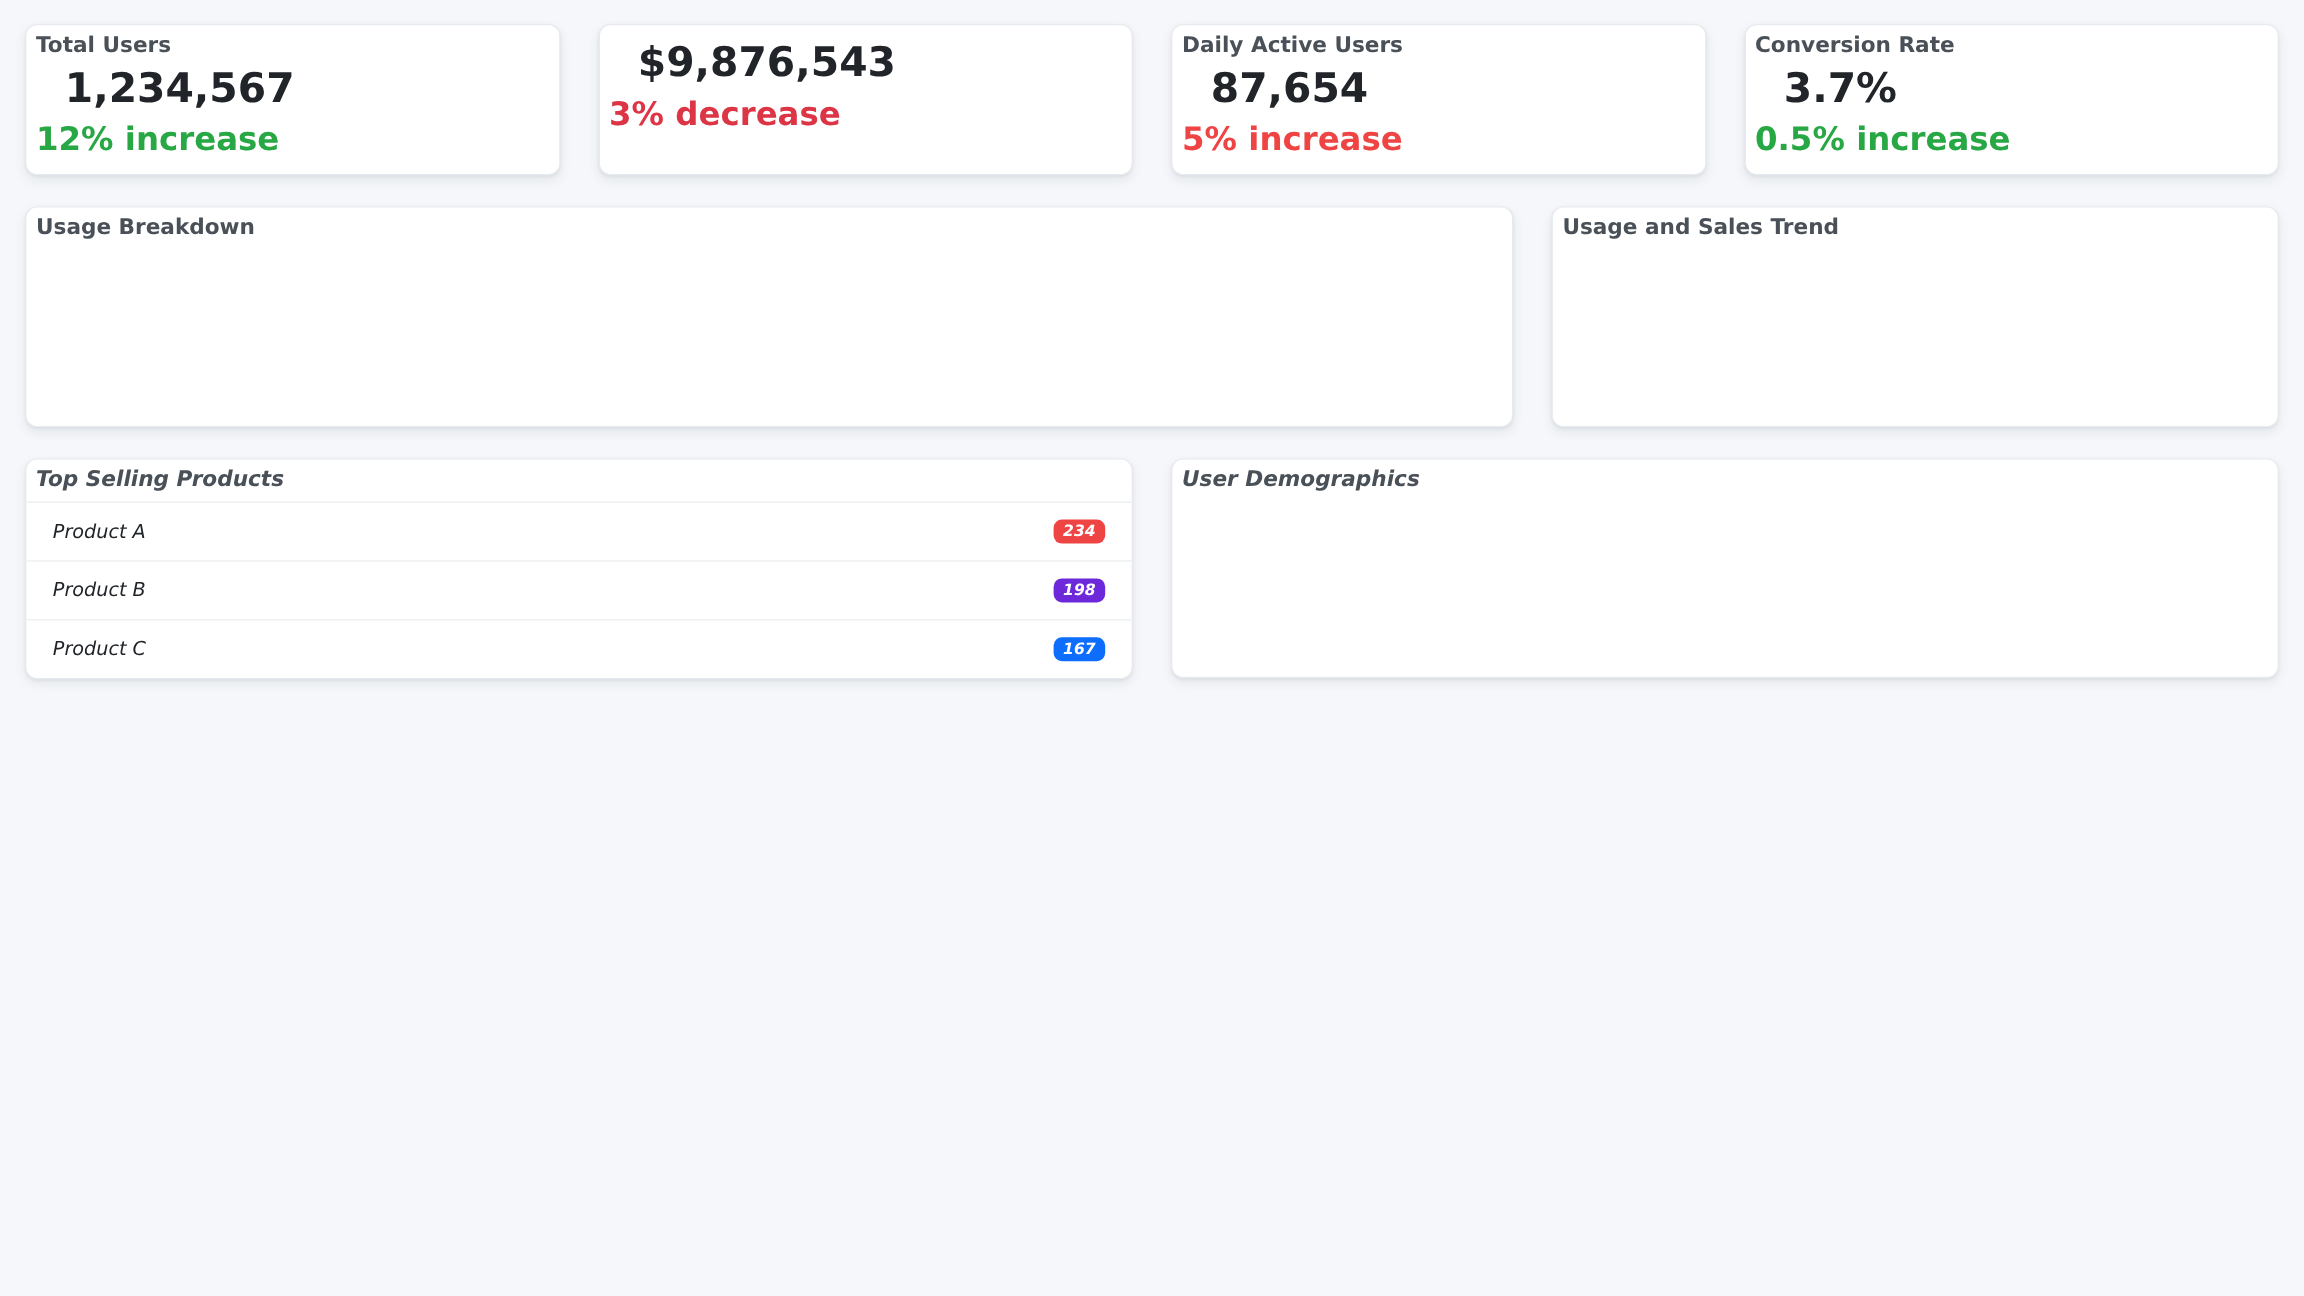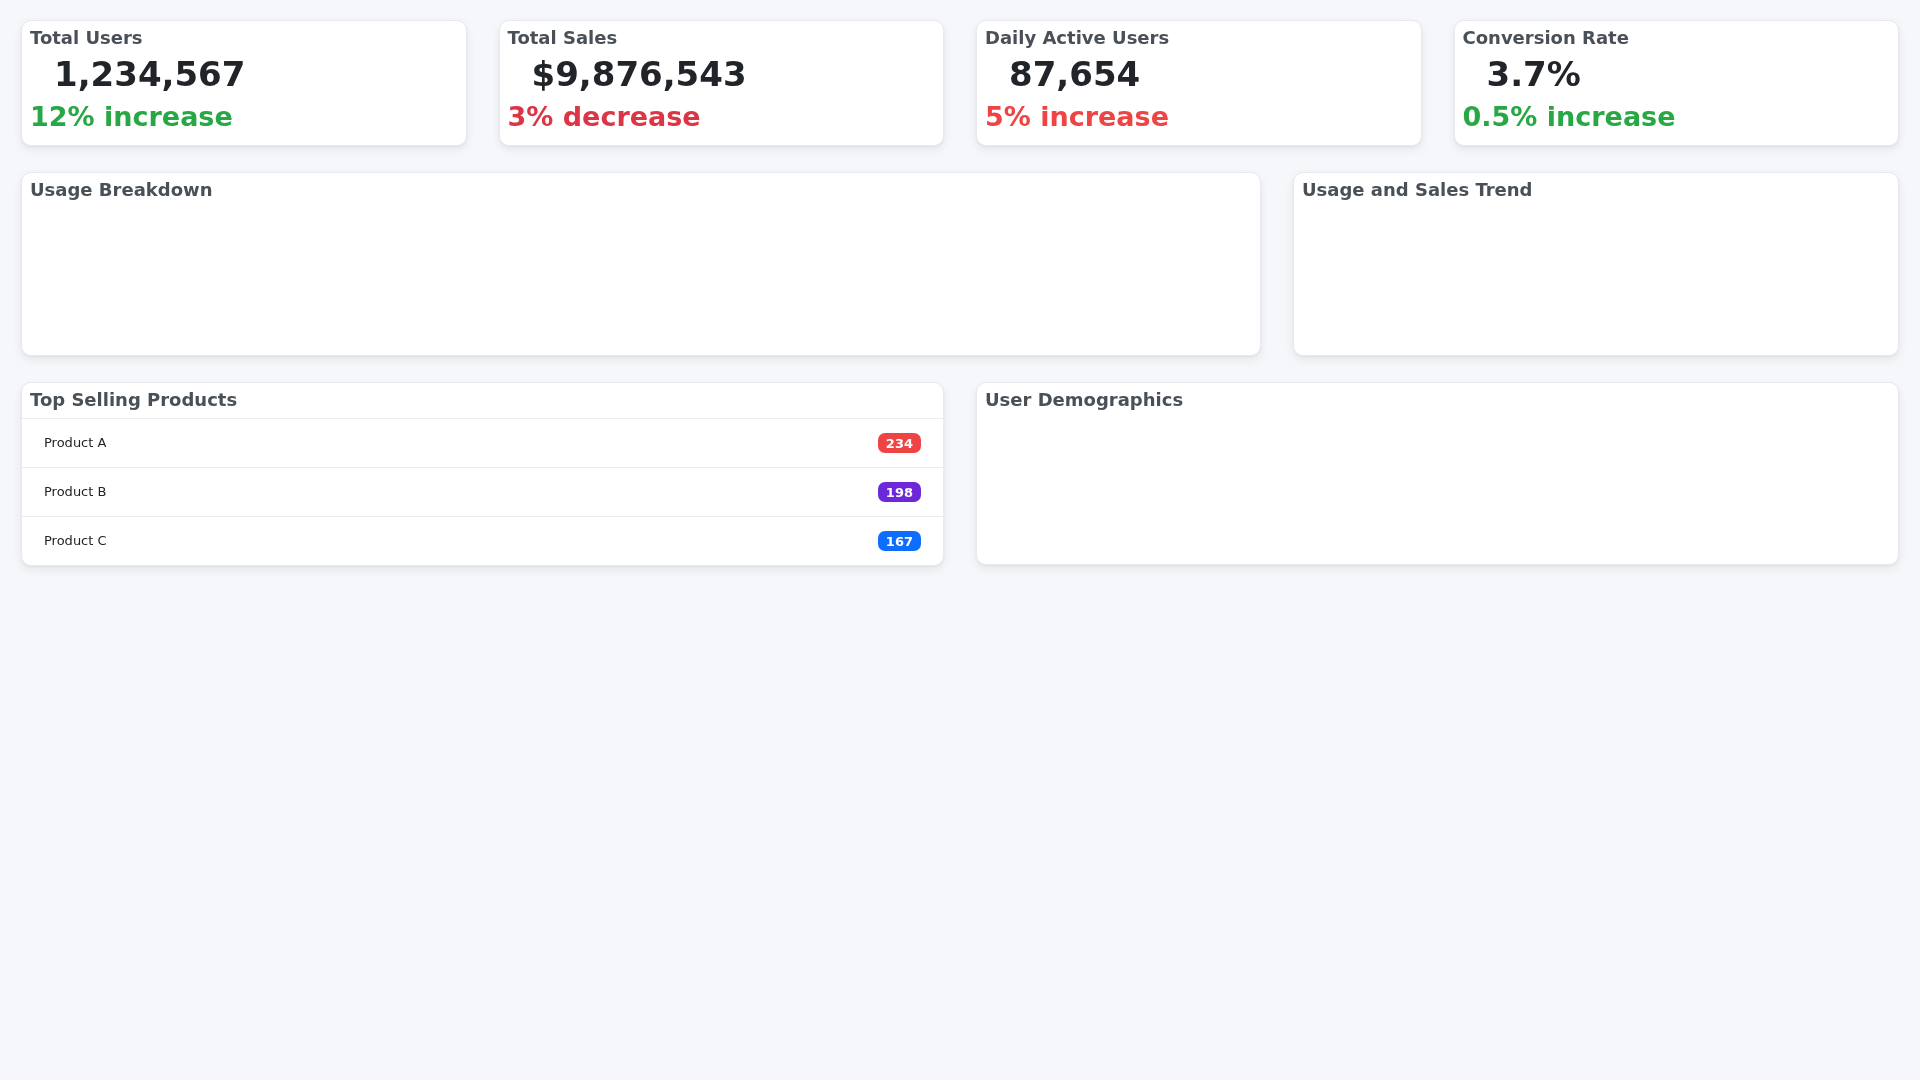--- a/index.html
+++ b/index.html
@@ -75,20 +75,21 @@
   }
 
   .chart-area { width: 100%; height: calc(100% - 24px); }
 
   
   .bottom-row {
     display: grid;
     grid-template-columns: 1fr 1fr;
     gap: 32px;
     align-items: start;
+    font-style: italic;
   }
 
   .list-card { padding: 0; overflow: hidden; }
 
   .list-card-header {
     padding: 6px 8px 7px 8px;
     border-bottom: 1px solid #e9ecef;
   }
 
   .product-list { list-style: none; }
@@ -97,21 +98,21 @@
     display: flex;
     align-items: center;
     justify-content: space-between;
     padding: 14px 22px;
     border-bottom: 1px solid #e9ecef;
   }
 
   .product-row:last-child { border-bottom: none; }
 
   .product-name {
-    font-size: 13px;
+    font-size: 16px;
     color: #212529;
     line-height: 1.2;
   }
 
   .count-badge {
     color: #ffffff;
     font-size: 13px;
     font-weight: bold;
     line-height: 1;
     padding: 4px 8px 3px 8px;
@@ -130,21 +131,20 @@
 
 <div class="stats-row">
 
   <div class="card stat-card">
     <div class="card-title">Total Users</div>
     <div class="stat-value">1,234,567</div>
     <div class="stat-delta" style="color: rgb(40, 167, 69);">12% increase</div>
   </div>
 
   <div class="card stat-card">
-    <div class="card-title">Total Sales</div>
     <div class="stat-value">$9,876,543</div>
     <div class="stat-delta" style="color: rgb(220, 53, 69);">3% decrease</div>
   </div>
 
   <div class="card stat-card">
     <div class="card-title">Daily Active Users</div>
     <div class="stat-value">87,654</div>
     <div class="stat-delta" style="color: #ef4444;">5% increase</div>
   </div>
 

